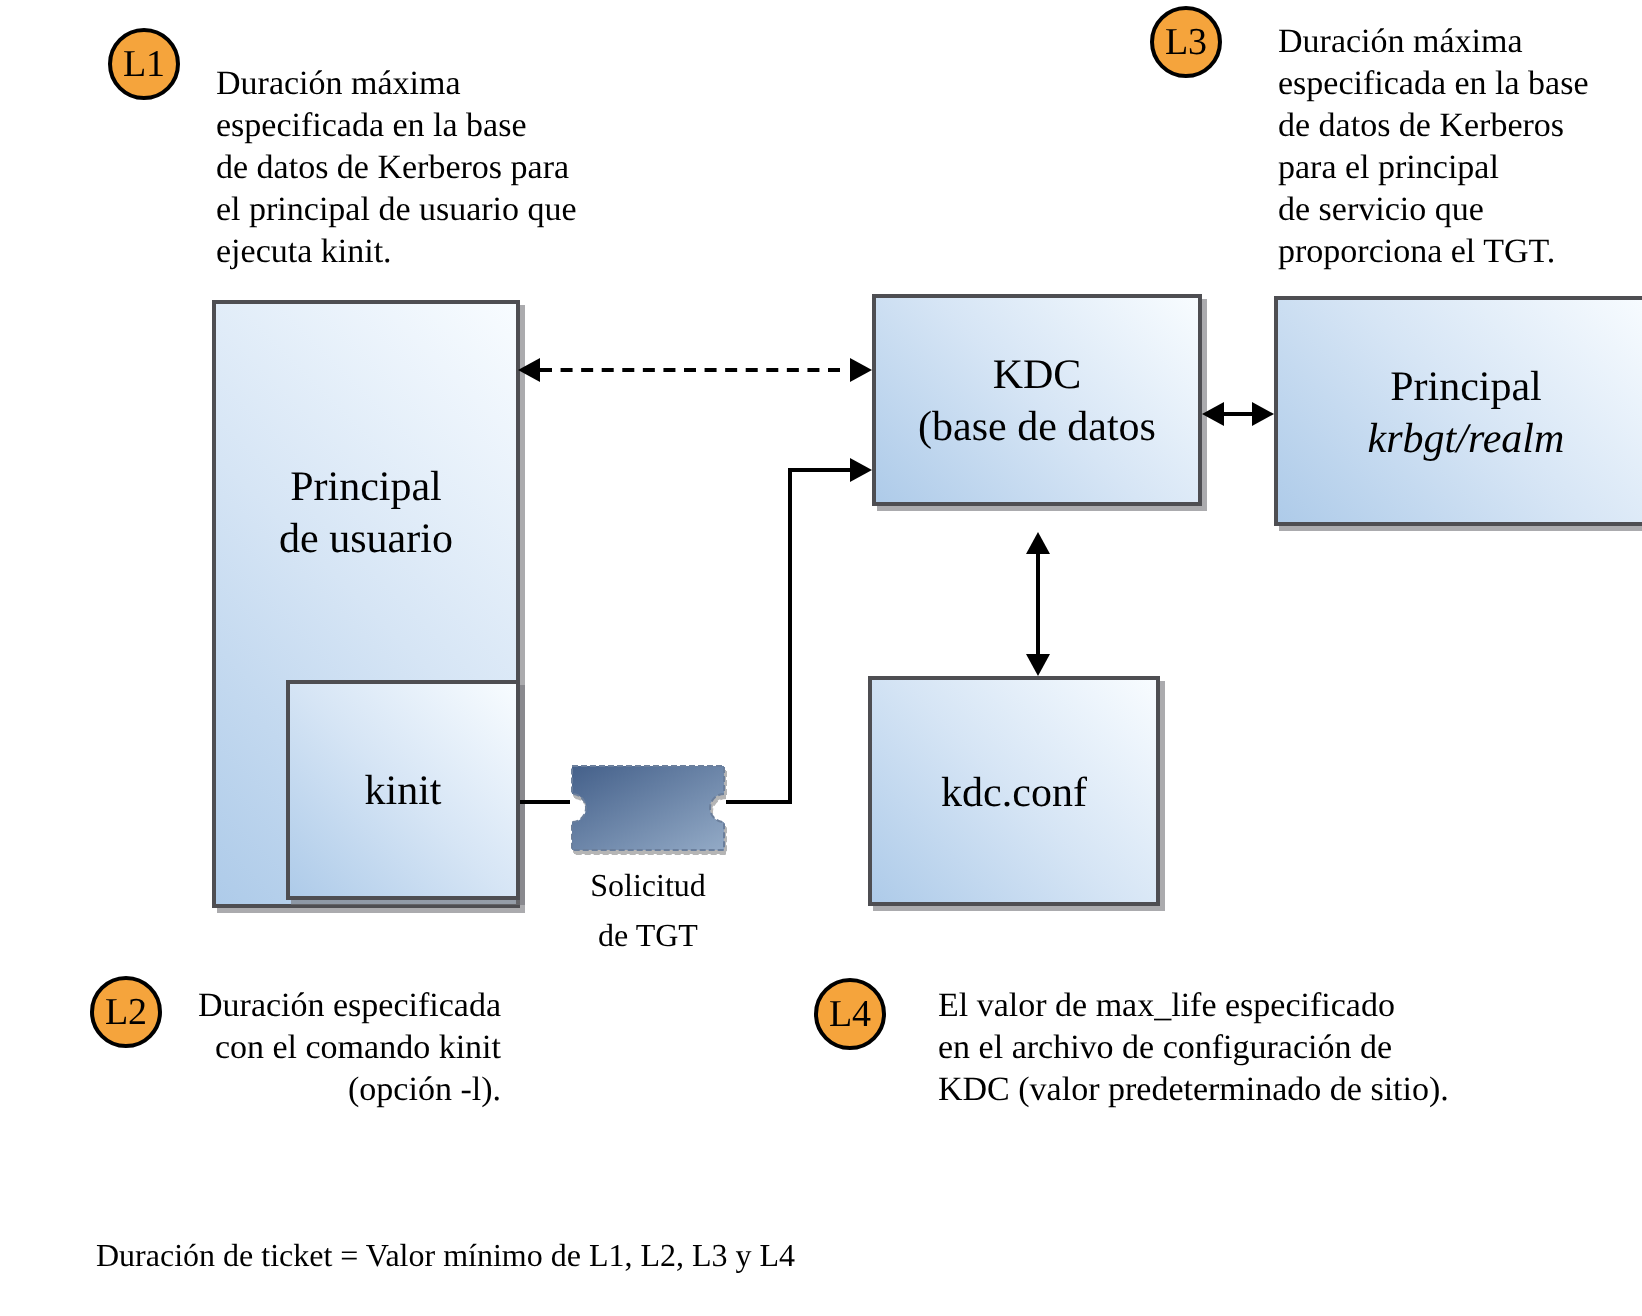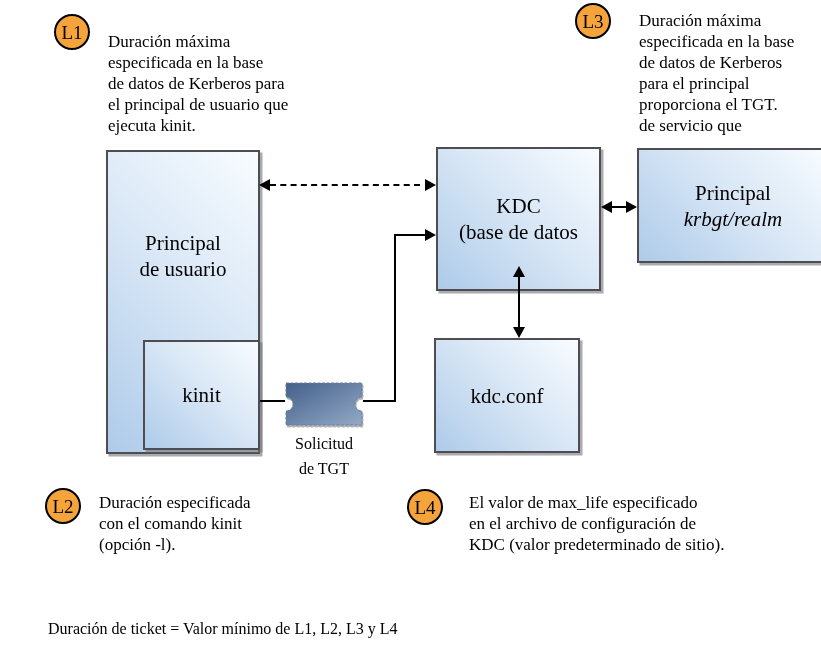--- a/index.html
+++ b/index.html
@@ -53,36 +53,36 @@
     <div>el principal de usuario que</div>
     <div>ejecuta kinit.</div>
   </div>
 
   <div class="badge" style="left:531px; top:3px;">L3</div>
   <div class="annot" style="left:595px; top:10px;">
     <div>Duración máxima</div>
     <div>especificada en la base</div>
     <div>de datos de Kerberos</div>
     <div>para el principal</div>
+    <div>de servicio que</div>
     <div>proporciona el TGT.</div>
-    <div>de servicio que</div>
   </div>
 
   <div class="box top-label" style="left:62px; top:150px; width:154px; height:304px; padding-top:78px;">
     <div>
       <div>Principal</div>
       <div>de usuario</div>
     </div>
   </div>
 
   <div class="box" style="left:99px; top:340px; width:117px; height:110px;">
     <div>kinit</div>
   </div>
 
-  <div class="box" style="left:392px; top:147px; width:165px; height:144px;">
+  <div class="box" style="left:392px; top:147px; width:165px; height:106px;">
     <div>
       <div>KDC</div>
       <div>(base de datos</div>
     </div>
   </div>
 
   <div class="box" style="left:593px; top:148px; width:192px; height:115px;">
     <div>
       <div>Principal</div>
       <div class="italic">krbgt/realm</div>
@@ -127,21 +127,21 @@
       </linearGradient>
     </defs>
     <path d="M1,1 H77 V15 A7,7 0 0 0 77,29 V43 H1 V29 A7,7 0 0 0 1,15 Z" fill="url(#tg)" stroke="#6b7f9c" stroke-width="1" stroke-dasharray="3,1.5"></path>
   </svg>
   <div class="ticket-caption">
     <div>Solicitud</div>
     <div>de TGT</div>
   </div>
 
   <div class="badge" style="left:1px; top:488px;">L2</div>
-  <div class="annot" style="left:55px; top:492px;">
+  <div class="annot" style="left:55px; top:492px;text-align:right;">
     <div>Duración especificada</div>
     <div>con el comando kinit</div>
     <div>(opción -l).</div>
   </div>
 
   <div class="badge" style="left:363px; top:489px;">L4</div>
   <div class="annot" style="left:425px; top:492px;">
     <div>El valor de max_life especificado</div>
     <div>en el archivo de configuración de</div>
     <div>KDC (valor predeterminado de sitio).</div>

